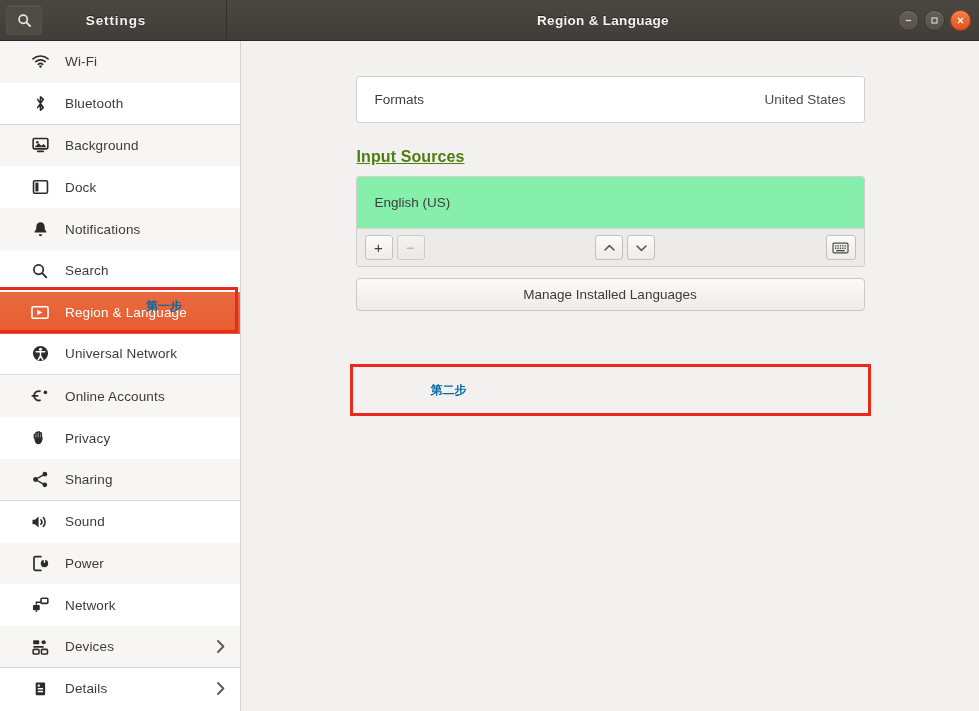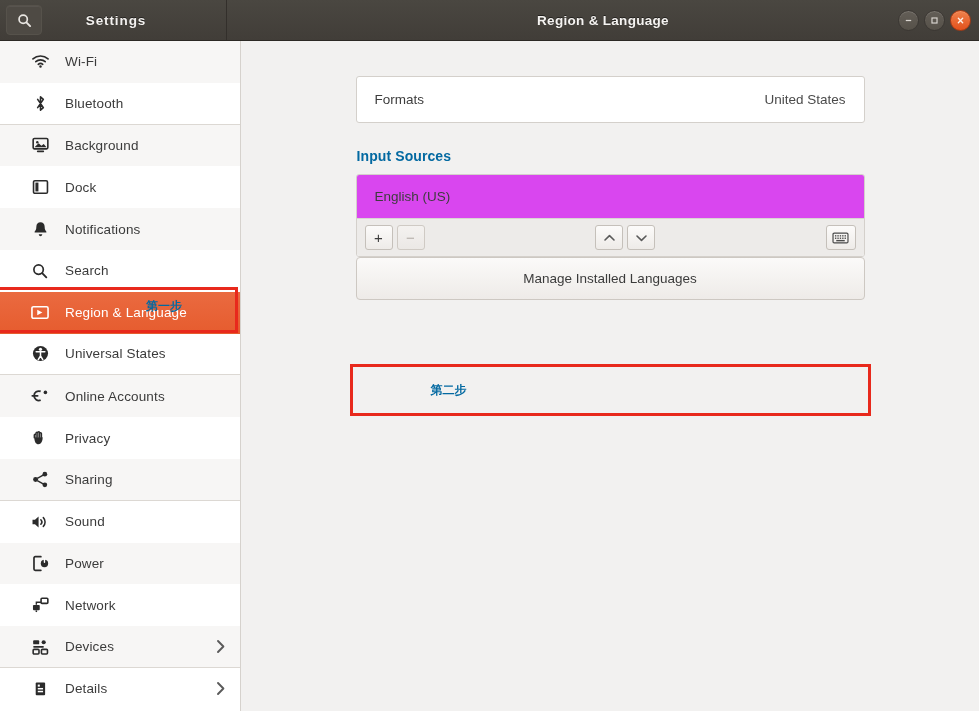--- a/index.html
+++ b/index.html
@@ -223,38 +223,39 @@
     color: #3d3d3d;
     cursor: pointer;
   }
   .row + .row { border-top: 1px solid #e2dedb; border-radius: 23px; }
   .row .rv {
     margin-left: auto;
     color: #4a4a4a;
   }
 
   .section-title {
-    font-size: 14px;
+    font-size: 16px;
     font-weight: bold;
-    color: #0369a1;
+    color: #4d7c0f;
     margin: 25px 0 10px 1px;
     letter-spacing: .1px;
     user-select: none;
+    text-decoration: underline;
   }
 
   .is-card {
     background: #ffffff;
     border: 1px solid #d4d0cb;
     border-radius: 3px;
     overflow: hidden;
   }
   .is-list {
-    background: #d946ef;
+    background: #86efac;
     padding: 0 18px;
-    height: 43px;
+    height: 51px;
     display: flex;
     align-items: center;
     font-size: 13.5px;
     color: #3d3d3d;
     cursor: pointer;
   }
   .is-toolbar {
     height: 37px;
     background: #edebe9;
     border-top: 1px solid #d9d5d1;
@@ -283,21 +284,22 @@
     background: linear-gradient(to bottom, #f4f2f0, #ebe8e5);
     border-color: #cfcac4;
     cursor: default;
   }
   .tb-btn svg { display:block; }
   .tb-spacer { flex: 1; }
   .tb-group { display: flex; gap: 4px; }
   .tb-btn.kb { width: 30px; }
 
   .manage-btn {
-    height: 43px;
+    margin-top: 11px;
+    height: 33px;
     border: 1px solid #cdc8c2;
     border-radius: 4px;
     background: linear-gradient(to bottom, #fbfaf9, #eeebe8);
     display: flex;
     align-items: center;
     justify-content: center;
     font-size: 13.5px;
     color: #3b3b3b;
     cursor: pointer;
     position: relative;
@@ -430,21 +432,21 @@
       </div>
 
       <div class="side-item sep-after">
         <span class="ico">
           <svg width="17" height="17" viewBox="0 0 18 18">
             <circle cx="9" cy="9" r="8" fill="currentColor"></circle>
             <circle cx="9" cy="4.6" r="1.7" fill="#ffffff"></circle>
             <path d="M4.4 7.2h9.2M9 7.6v4M9 11.4 6.6 15.4M9 11.4 11.4 15.4" stroke="#ffffff" stroke-width="1.6" stroke-linecap="round" fill="none"></path>
           </svg>
         </span>
-        <span class="lbl">Universal States</span>
+        <span class="lbl">Universal Network</span>
       </div>
 
       <div class="side-item alt">
         <span class="ico">
           <svg width="18" height="16" viewBox="0 0 19 16">
             <path d="M10.2 3.2 A5 5 0 1 0 10.2 12.4" fill="none" stroke="currentColor" stroke-width="1.9"></path>
             <line x1="1.4" y1="7.8" x2="7" y2="7.8" stroke="currentColor" stroke-width="1.9" stroke-linecap="round"></line>
             <circle cx="15.2" cy="4.2" r="1.9" fill="currentColor"></circle>
           </svg>
         </span>

